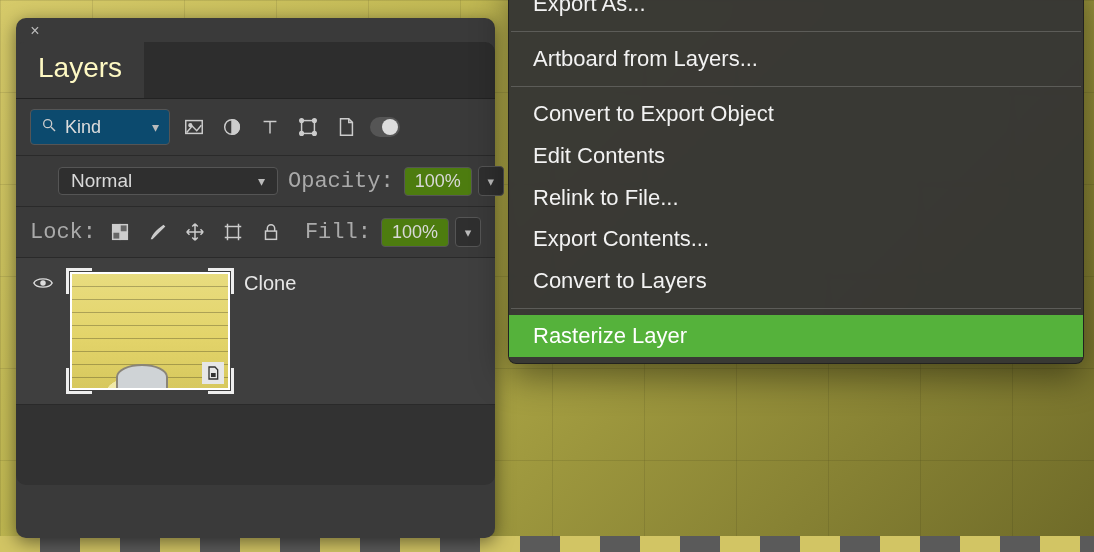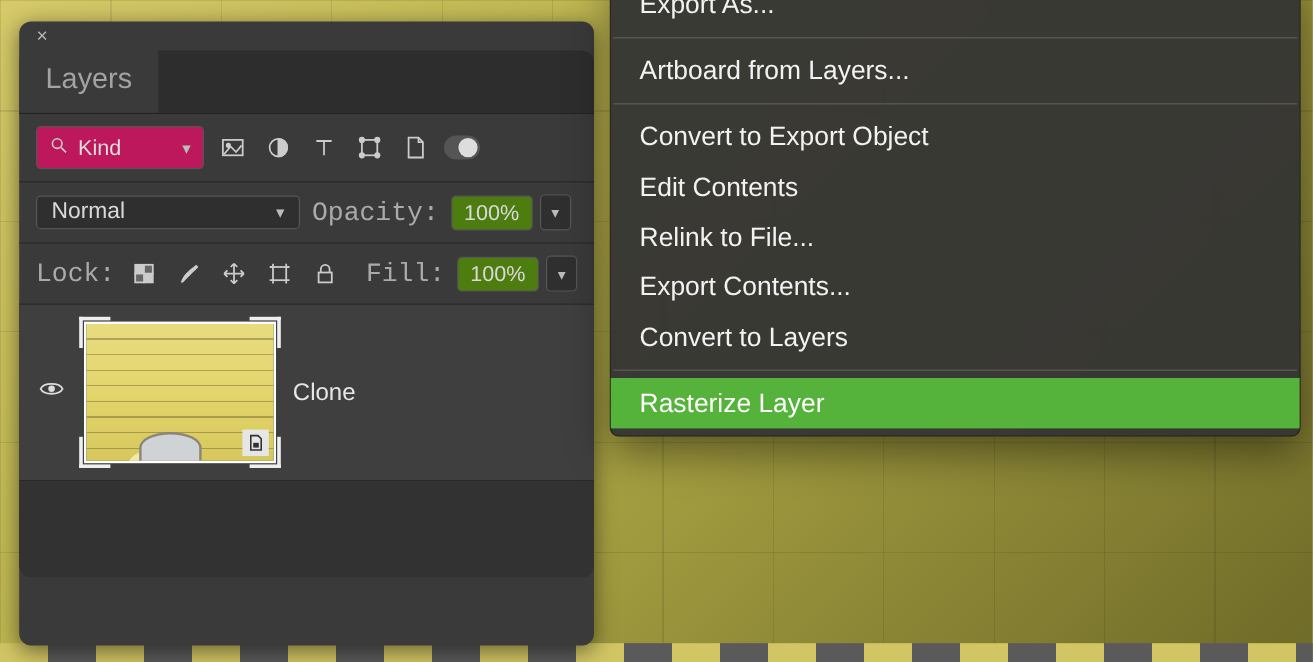--- a/index.html
+++ b/index.html
@@ -25,46 +25,46 @@
   .panel {
     position: absolute; left: 16px; top: 18px; width: 479px; height: 520px;
     background: #3a3a3a; border-radius: 10px; box-shadow: 0 4px 18px rgba(0,0,0,.5);
     color: #d9d9d9;
   }
   .panel-close {
     position:absolute; left:10px; top:6px; width:18px; height:18px; border-radius:50%;
     color:#bbb; font-size:16px; text-align:center; line-height:14px; cursor:pointer;
   }
   .tabs { display:flex; padding: 24px 0 0 0; border-bottom: 1px solid #222; }
-  .tab { padding: 10px 22px 14px; font-size:24px; color:#a3a3a3; background:#3a3a3a; border-top-left-radius:8px; cursor:pointer; }
+  .tab { padding: 10px 22px 14px; font-size:28px; color:#fef9c3; background:#3a3a3a; border-top-left-radius:8px; cursor:pointer; }
   .tab.active { background:#3a3a3a; box-shadow: inset 0 -2px 0 #3a3a3a; }
   .tabstrip-rest { flex:1; background:#2d2d2d; border-top-right-radius:10px; }
 
   .row { display:flex; align-items:center; gap:10px; padding: 10px 14px; }
   .filter-select {
-    display:flex; align-items:center; gap:8px; background:#be185d; border:1px solid #555;
+    display:flex; align-items:center; gap:8px; background:#0c4a6e; border:1px solid #555;
     border-radius:4px; padding:4px 10px; height:36px; min-width:140px; color:#ddd; font-size:18px;
   }
   .chev { font-size:14px; color:#bbb; margin-left:auto; }
   .icon-btn { width:28px; height:28px; display:flex; align-items:center; justify-content:center; color:#ccc; }
   .icon-btn svg { width:22px; height:22px; stroke:#ccc; fill:none; stroke-width:1.6; }
   .toggle {
     width:30px; height:20px; border-radius:20px; background:#555; position:relative;
   }
   .toggle::after { content:""; position:absolute; right:2px; top:2px; width:16px; height:16px; border-radius:50%; background:#ddd; }
 
   .row2 { border-top:1px solid #2a2a2a; border-bottom:1px solid #2a2a2a; }
-  .blend-select { display:flex; align-items:center; background:#2f2f2f; border:1px solid #555; border-radius:4px; padding:4px 12px; height:28px; min-width:220px; font-size:19px; }
+  .blend-select { display:flex; align-items:center; background:#2f2f2f; border:1px solid #555; border-radius:4px; padding:4px 12px; height:28px; min-width:220px; font-size:19px;margin-left:28px; }
   .lbl { color:#aaa; font-size:22px;font-family:Liberation Mono, monospace; }
   .pct { display:flex; align-items:center; gap:6px; }
   .pct-box { background:#4d7c0f; border:1px solid #555; border-radius:4px; padding:3px 10px; font-size:18px; }
   .pct-chev { background:#2f2f2f; border:1px solid #555; border-radius:4px; width:26px; height:30px; display:flex; align-items:center; justify-content:center; font-size:13px; color:#bbb; }
 
   .layer-row {
-    display:flex; align-items:center; gap:14px; padding:14px 14px; background:#3f3f3f;
+    display:flex; gap:14px; padding:14px 14px; background:#3f3f3f;
     border-top:1px solid #2a2a2a; border-bottom:1px solid #2a2a2a;
   }
   .eye { width:26px; text-align:center; font-size:20px; color:#ddd; }
   .thumb-wrap { position:relative; width:160px; height:118px; border:2px solid #fff; }
   .thumb {
     width:100%; height:100%;
     background: linear-gradient(180deg,#e8dc7f 0%, #e3d46a 55%, #d7c85e 100%);
     position:relative; overflow:hidden;
   }
   .thumb .lines {

